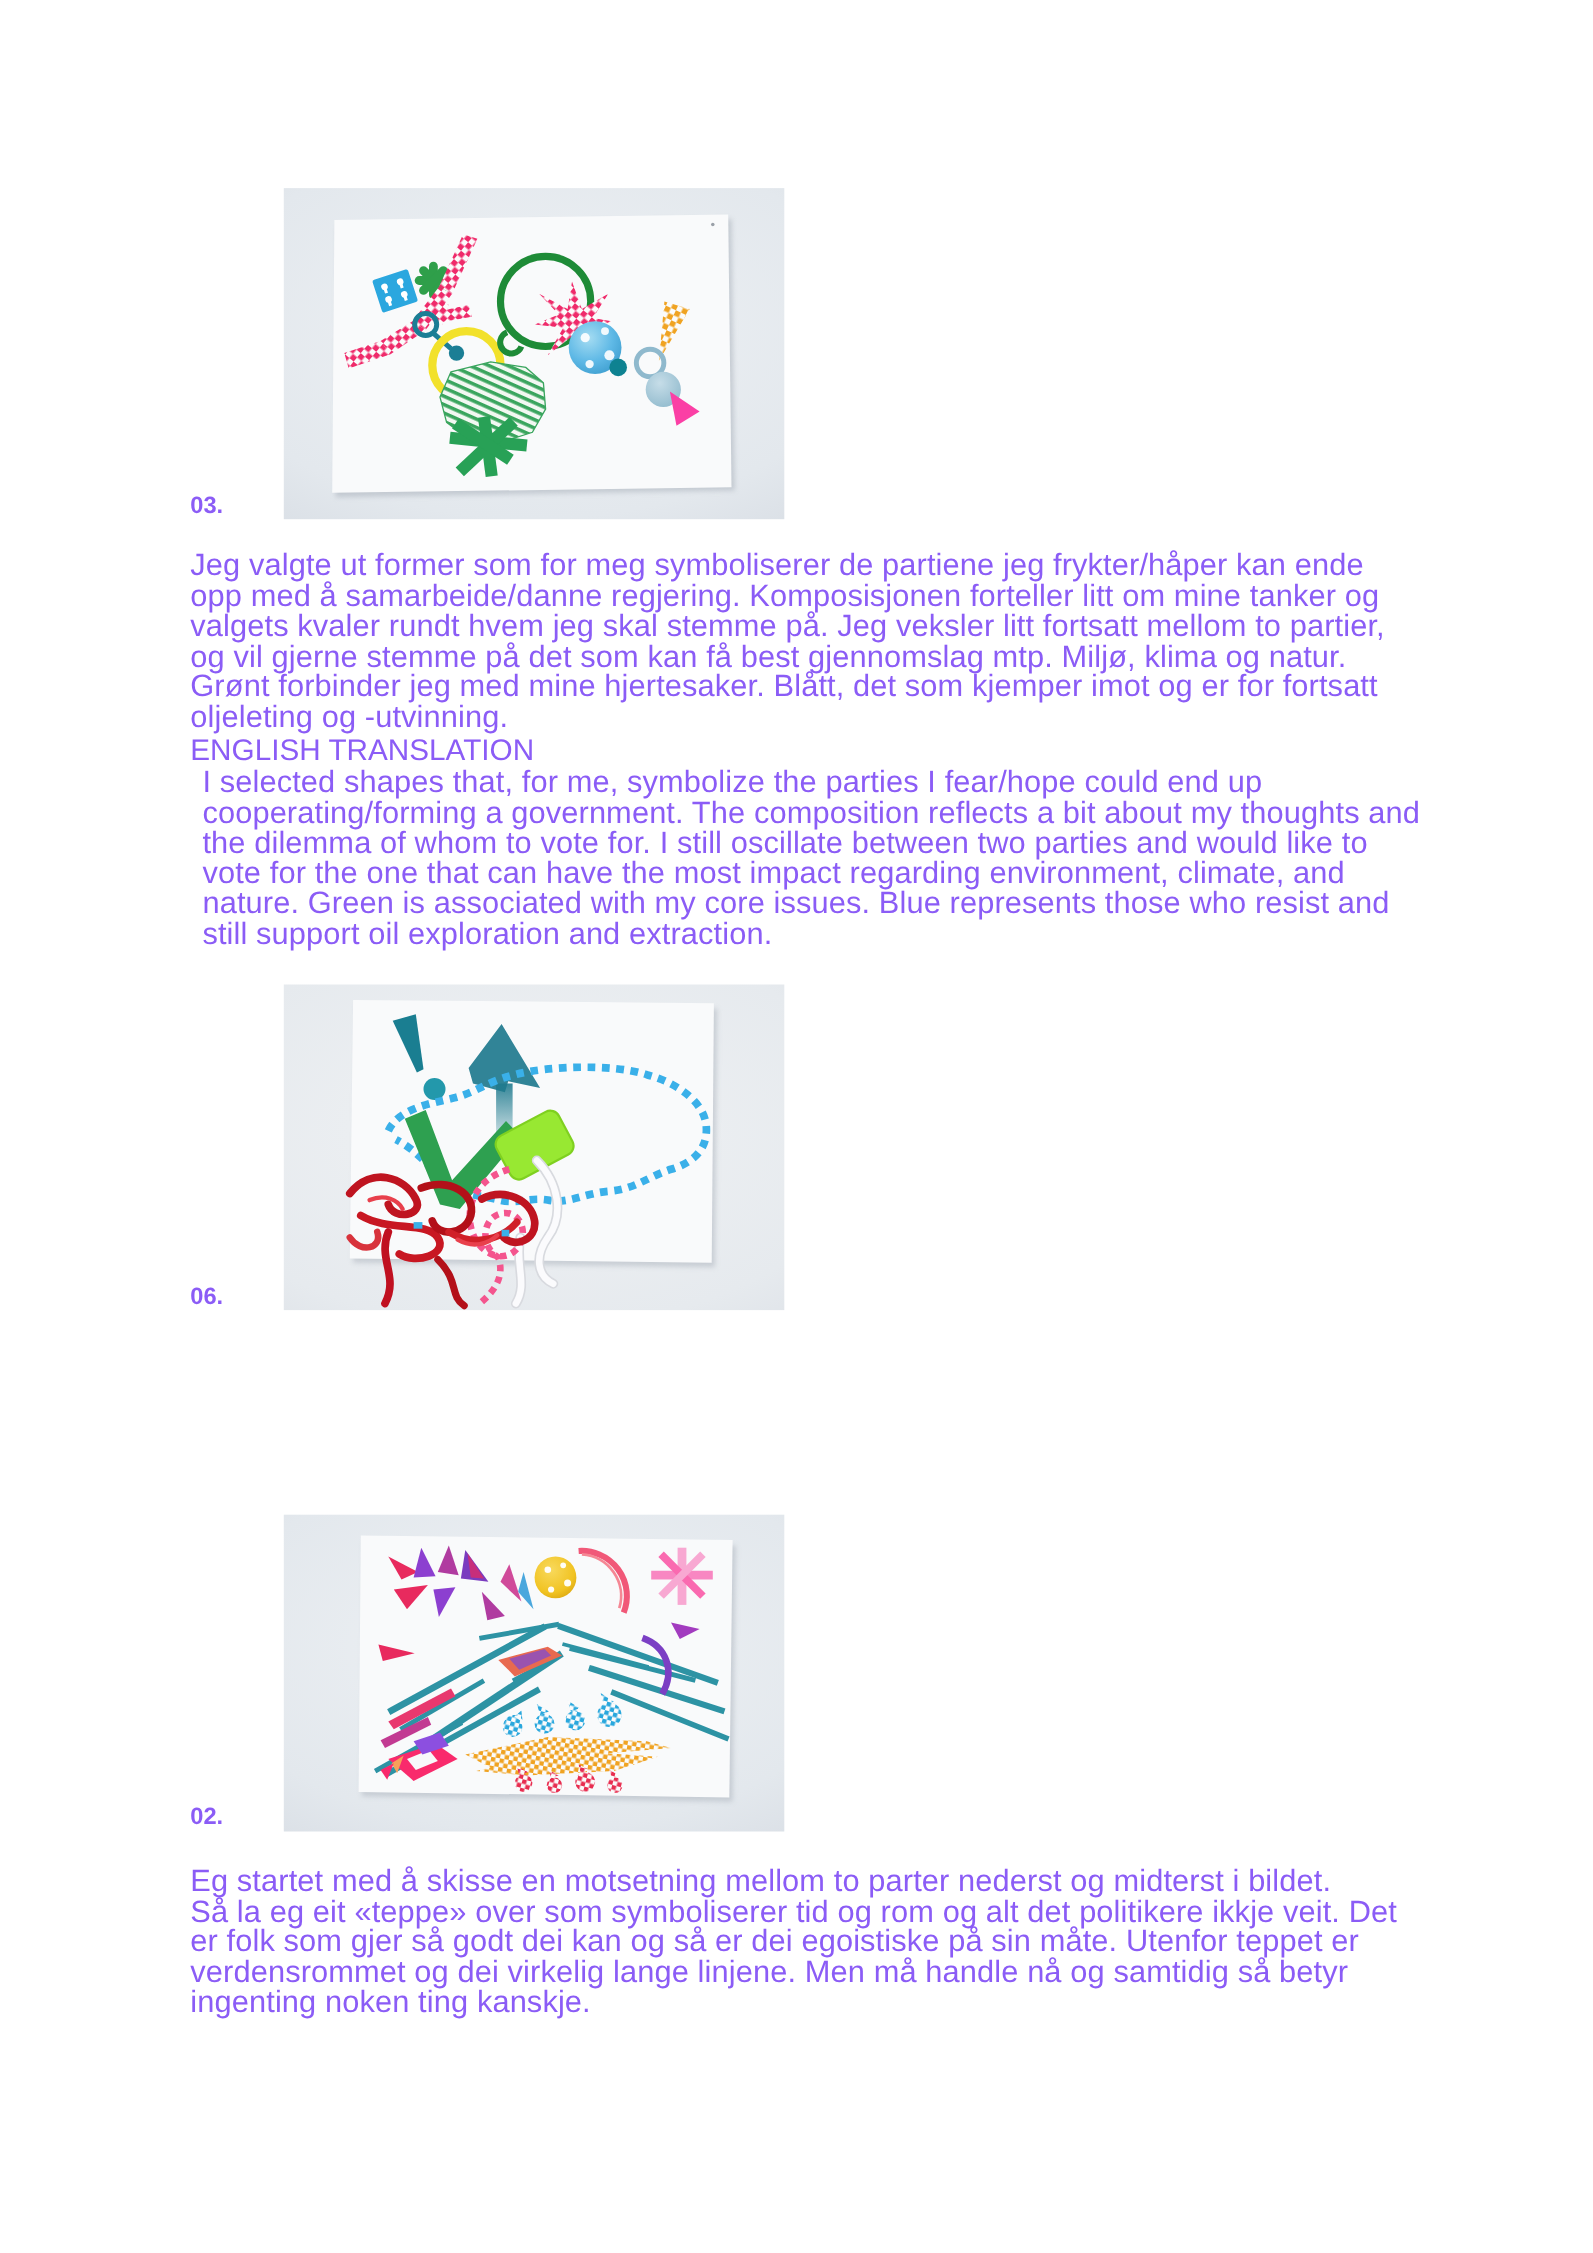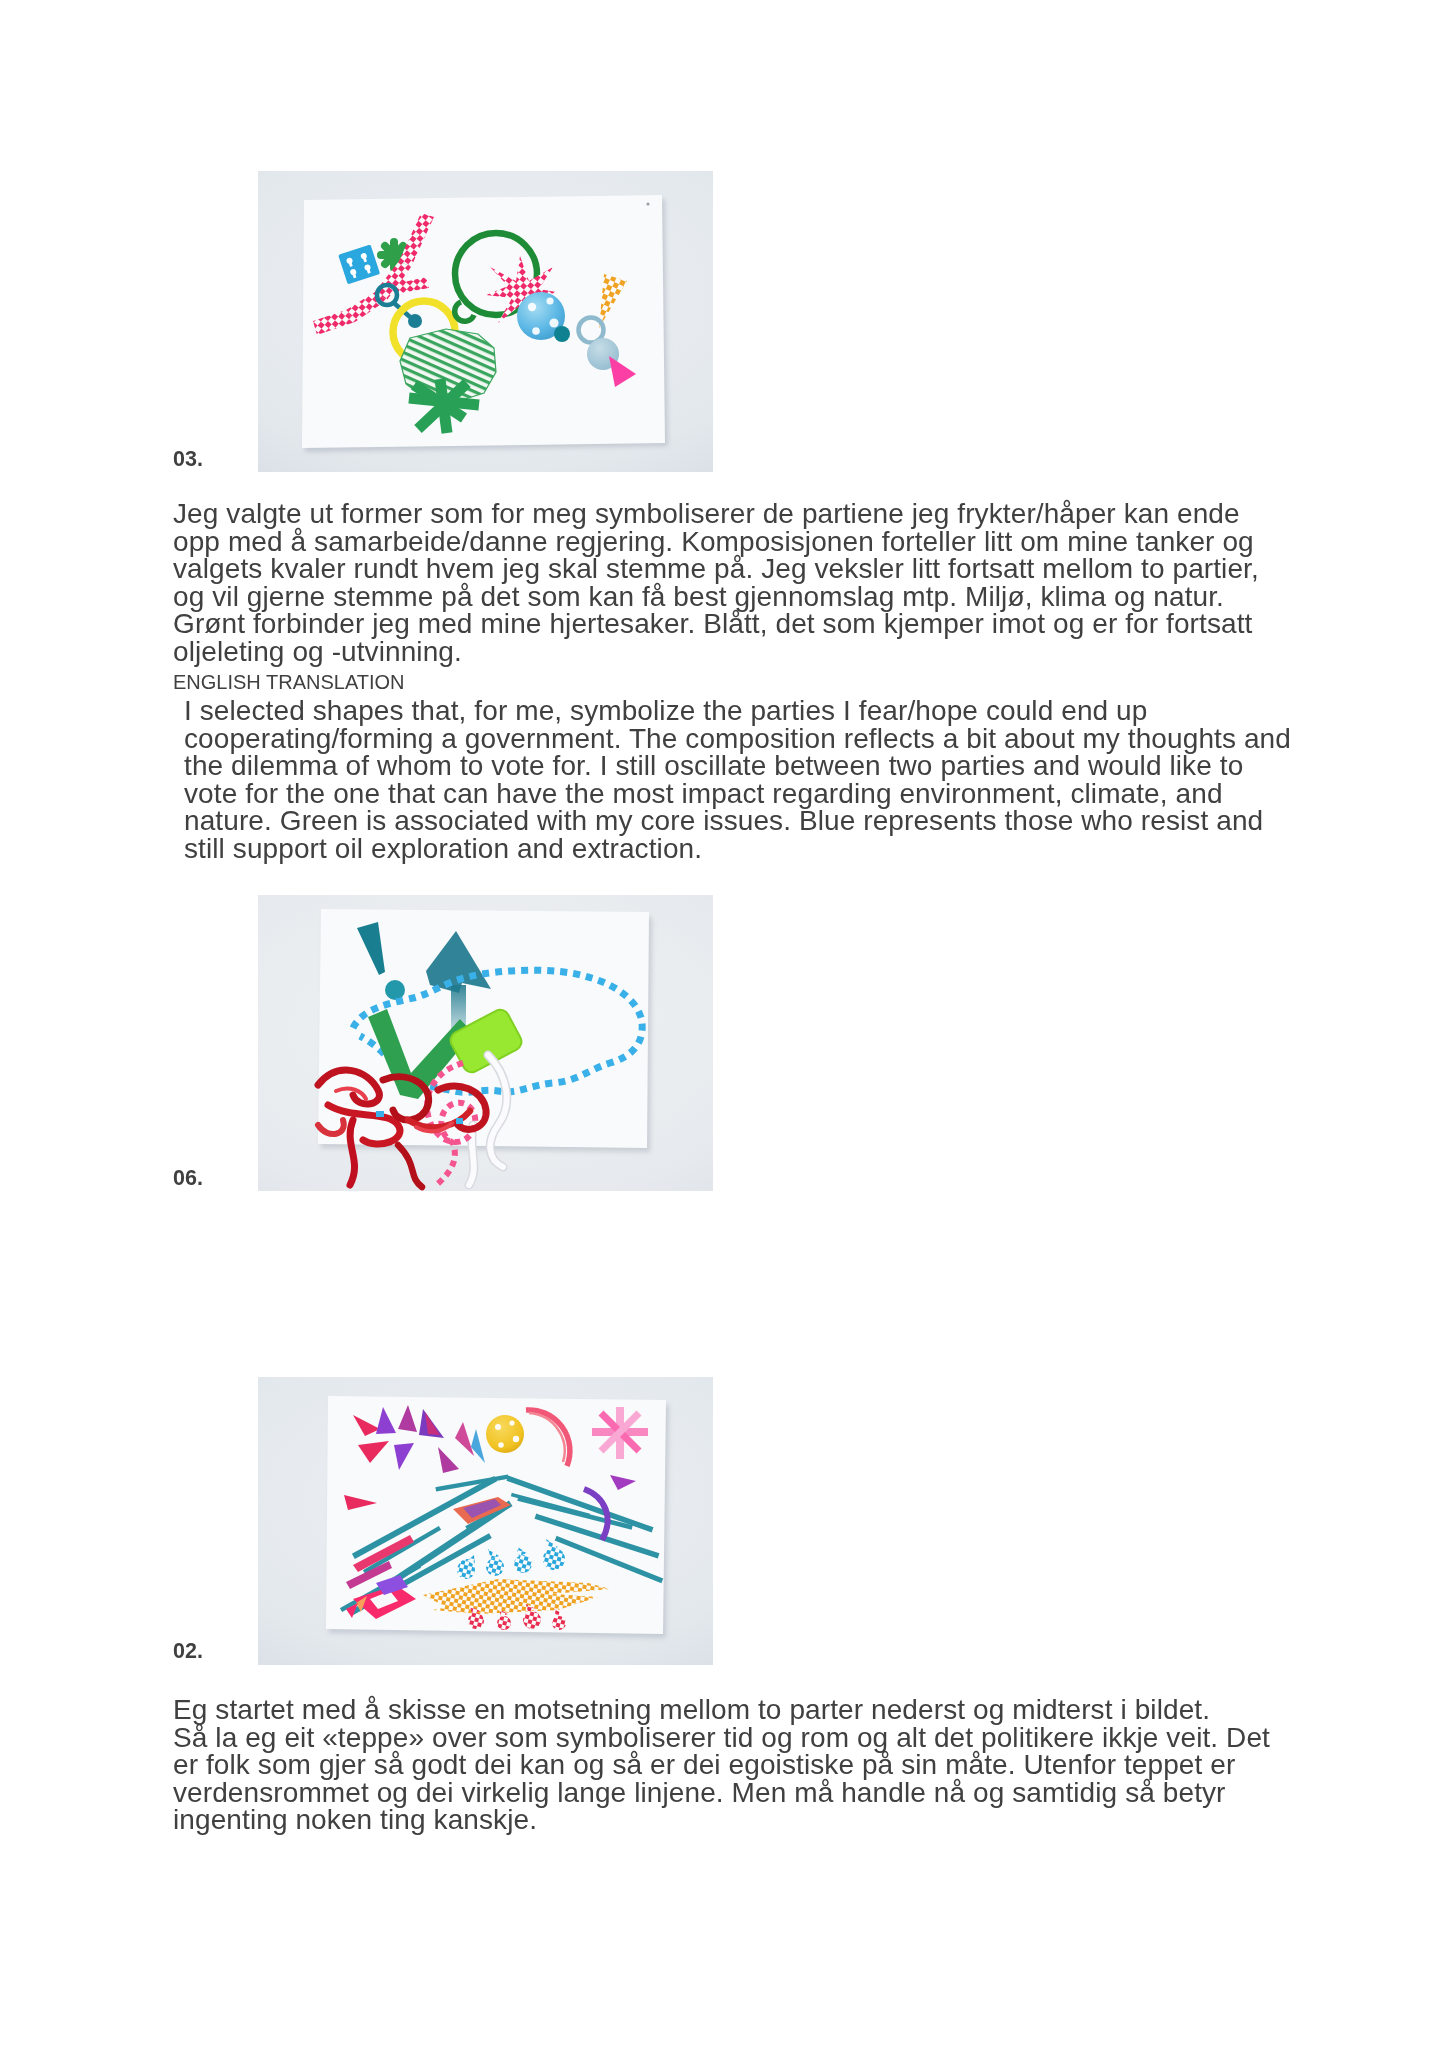--- a/index.html
+++ b/index.html
@@ -1,33 +1,33 @@
 <!DOCTYPE html>
 <html><head>
 <meta charset="utf-8">
 <style>
   html,body{margin:0;padding:0;background:#ffffff;}
   .page{
     position:relative; width:1448px; height:2048px; background:#ffffff;
-    font-family:"Liberation Sans", sans-serif; color:#404040; overflow:hidden;
+    font-family:"Liberation Sans", sans-serif; color:#8b5cf6; overflow:hidden;
   }
   .fig{
     position:absolute; overflow:hidden;
   }
   .fig svg{display:block;width:100%;height:100%;}
   .fig-label{
     position:absolute; left:173px; font-weight:bold; font-size:21.5px; line-height:28px;
   }
   .para{
     position:absolute; left:173px; width:1108px; font-size:28px; line-height:27.5px;
     white-space:pre-line; letter-spacing:0.1px;
   }
   .para.italic{margin-left:11px;}
   .heading{
-    position:absolute; left:173px; font-size:20px; line-height:27.5px;
+    position:absolute; left:173px; font-size:27px; line-height:27.5px;
   }
   .photo1{background:radial-gradient(120% 105% at 50% 42%, #eef1f4 0%, #e3e8ed 55%, #cbd1da 100%);}
   .photo2{background:radial-gradient(120% 105% at 48% 45%, #f0f2f4 0%, #e6eaee 58%, #d2d7df 100%);}
   .photo3{background:radial-gradient(120% 105% at 50% 42%, #eef1f4 0%, #e3e8ed 55%, #ccd2db 100%);}
 </style>
 </head>
 <body>
 
 <div class="page">
 

